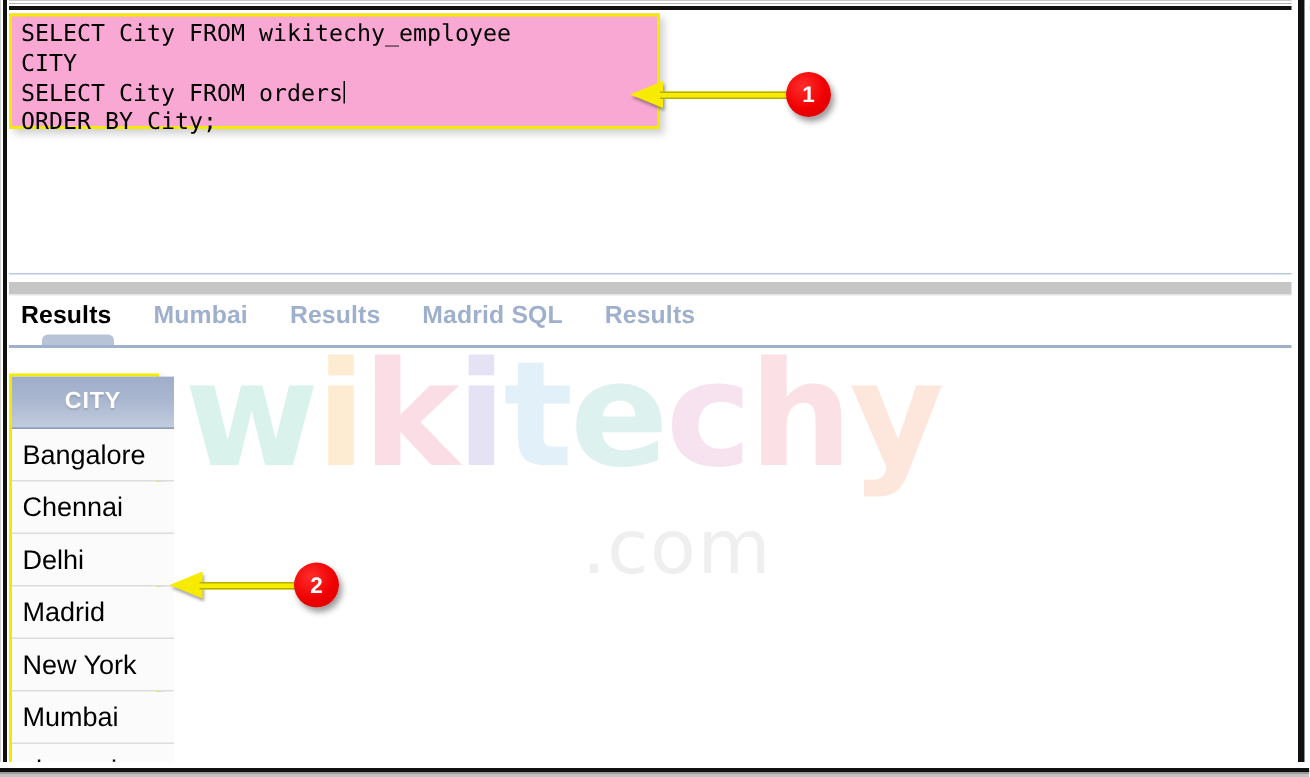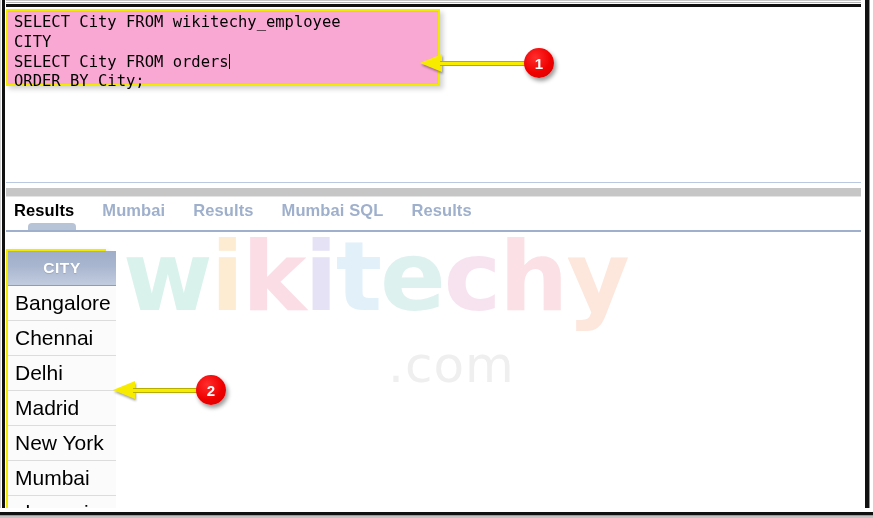--- a/index.html
+++ b/index.html
@@ -210,21 +210,21 @@
     letter-spacing: 0.6px;
     text-align: center;
     border-bottom: 1px solid #8e9cba;
     text-shadow: 0 1px 1px rgba(0,0,0,0.12);
   }
   table.results td {
     height: 32px;
     background: #fbfbfb;
     color: #000000;
     font-family: "Liberation Sans", sans-serif;
-    font-size: 21px;
+    font-size: 18px;
     padding-left: 7px;
     border-bottom: 1px solid #dcdcdc;
     white-space: nowrap;
     overflow: hidden;
   }
   table.results tr:last-child td { border-bottom: none; }
 
   
   .callout {
     position: absolute;
@@ -282,21 +282,21 @@
 
   <div class="sep-blue-top"></div>
   <div class="gray-band"></div>
   <div class="gray-band-edge"></div>
 
   <div class="tabbar">
     <div class="tabs" id="tab-list">
         <div class="tab active">Results</div>
         <div class="tab">Mumbai</div>
         <div class="tab">Results</div>
-        <div class="tab">Mumbai SQL</div>
+        <div class="tab">Madrid SQL</div>
         <div class="tab">Results</div>
       </div>
     <div class="tab-indicator"></div>
   </div>
   <div class="sep-blue-bottom"></div>
 
   <div class="results-box">
     <table class="results">
       <thead>
         <tr id="results-head-row">

